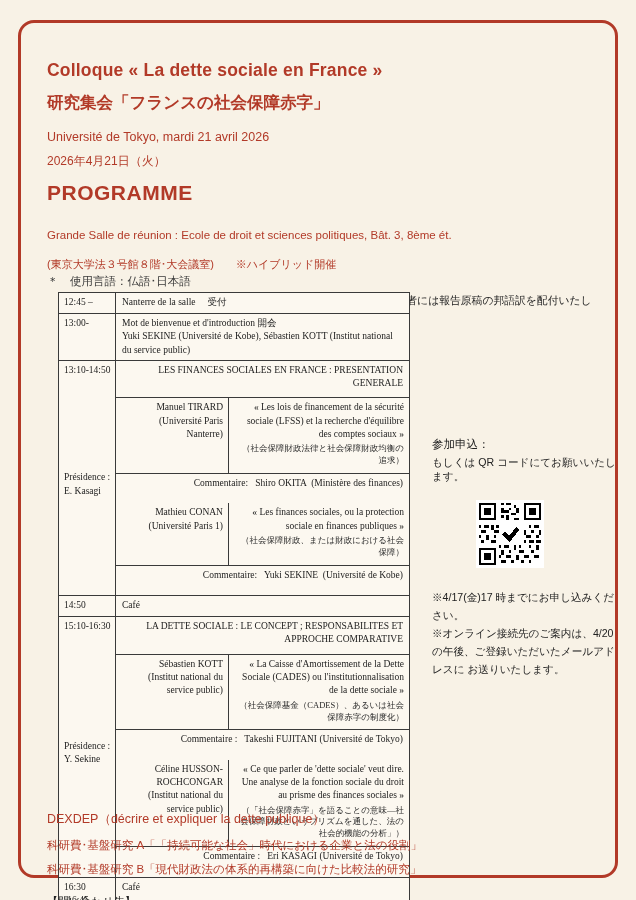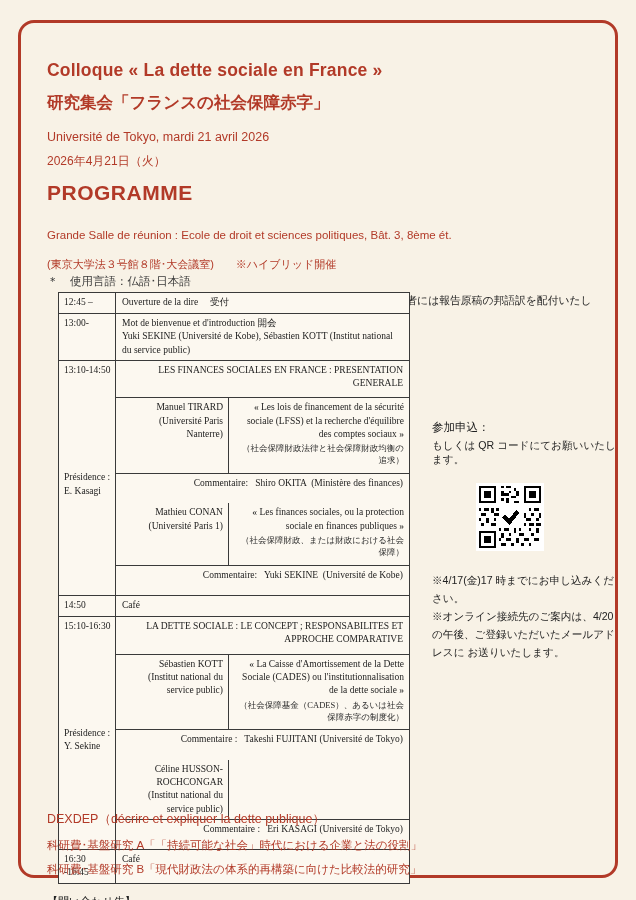--- a/index.html
+++ b/index.html
@@ -46,21 +46,21 @@
   .row-open .bodyc{min-height:20px;}
   .sessc{flex:1;display:flex;flex-direction:column;text-align:right;}
   .sess-h{padding:3px 6px 7px;border-bottom:1px solid var(--line);}
   .talk{display:flex;border-bottom:1px solid var(--line);}
   .talk:last-child,.comment:last-child{border-bottom:none;}
   .speaker{flex:0 0 113px;border-right:1px solid var(--line);padding:3px 5px;}
   .ttl{flex:1;padding:3px 5px 6px;}
   .ttl-ja{font-size:8.5px;margin-top:2px;color:#2a2a2a;}
   .comment{padding:3px 6px 13px;white-space:pre-wrap;}
   
-  .apply{position:absolute;left:432px;top:420px;width:186px;font-size:11.5px;}
+  .apply{position:absolute;left:432px;top:437px;width:186px;font-size:11.5px;}
   .apply-label{color:var(--ink);}
   .apply-link{color:var(--link);text-decoration:underline;word-break:break-all;line-height:1.55;display:block;margin-top:3px;}
   .qr-note{font-size:10.6px;margin-top:4px;color:var(--ink);}
   .qr-wrap{margin:16px 0 0 44px;width:68px;height:68px;background:#ffffff;padding:3px;}
   .notes{margin-top:20px;font-size:10.6px;line-height:1.7;color:var(--ink);}
   .notes p{margin:0;}
   
   .footer{position:absolute;left:47px;top:811px;width:560px;}
   .dexdep{color:var(--accent);font-size:12.5px;}
   .kaken{color:var(--accent);font-size:11.5px;line-height:2.05;margin-top:6px;}
@@ -82,21 +82,21 @@
   <div class="salle-ja">(東京大学法３号館８階･大会議室)　　※ハイブリッド開催</div>
   <div class="lang-line">＊　使用言語：仏語･日本語</div>
   <div class="lang-note">（報告は仏語のみで行われ、質疑について逐次通訳が行われます。参加者には報告原稿の邦語訳を配付いたします）</div>
 </div>
 
 <div class="sched">
     <div class="srow row-open">
       <div class="timec">
         <div>12:45 –</div>
       </div>
-      <div class="bodyc">Ouverture de la dire　 受付</div>
+      <div class="bodyc">Nanterre de la salle　 受付</div>
     </div>
     <div class="srow row-open">
       <div class="timec">
         <div>13:00-</div>
       </div>
       <div class="bodyc">Mot de bienvenue et d'introduction  開会
 Yuki SEKINE (Université de Kobe), Sébastien KOTT (Institut national du service public)</div>
     </div>
     <div class="srow">
       <div class="timec">
@@ -153,20 +153,24 @@
           <div class="ttl">
             <div>« La Caisse d'Amortissement de la Dette Sociale (CADES) ou l'institutionnalisation de la dette sociale »</div>
             <div class="ttl-ja">（社会保障基金（CADES）、あるいは社会保障赤字の制度化）</div>
           </div>
         </div>
         <div class="comment">Commentaire :   Takeshi FUJITANI (Université de Tokyo)</div>
         <div class="talk">
           <div class="speaker">
             <div>Céline HUSSON-ROCHCONGAR</div>
             <div>(Institut national du service public)</div>
+          </div>
+          <div class="ttl">
+            <div>« Ce que parler de 'dette sociale' veut dire. Une analyse de la fonction sociale du droit au prisme des finances sociales »</div>
+            <div class="ttl-ja">（「社会保障赤字」を語ることの意味―社会保障財政というプリズムを通した、法の社会的機能の分析」）</div>
           </div>
         </div>
         <div class="comment">Commentaire :   Eri KASAGI (Université de Tokyo)</div>
       </div>
     </div>
     <div class="srow row-open">
       <div class="timec">
         <div>16:30 -16:45</div>
       </div>
       <div class="bodyc">Café</div>

